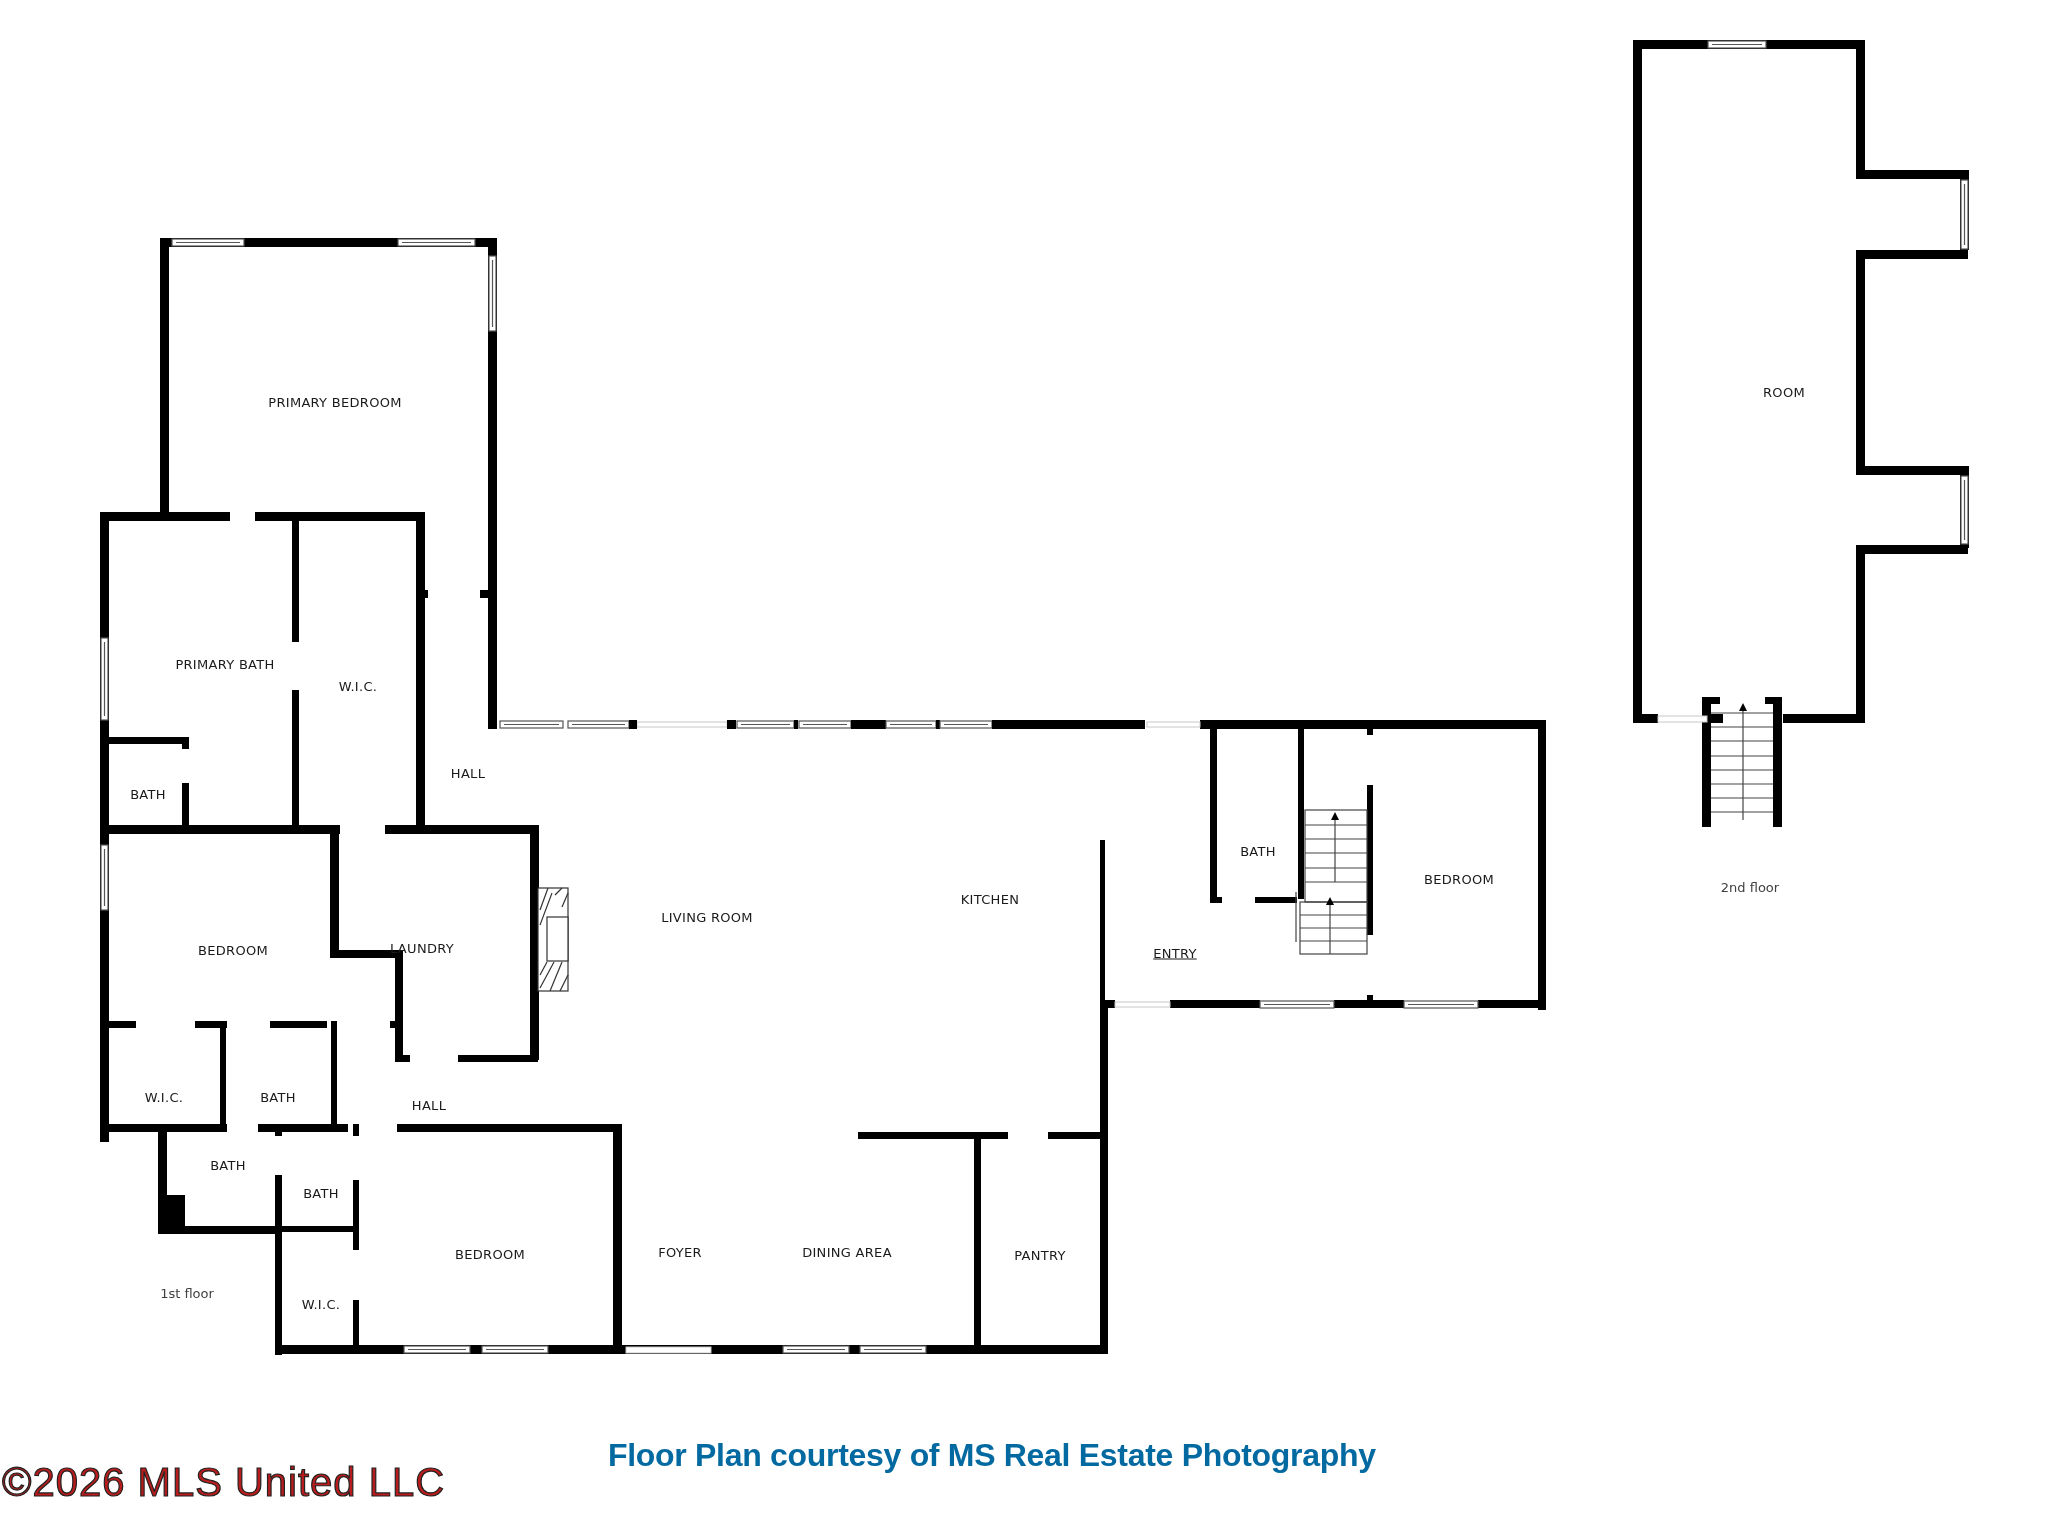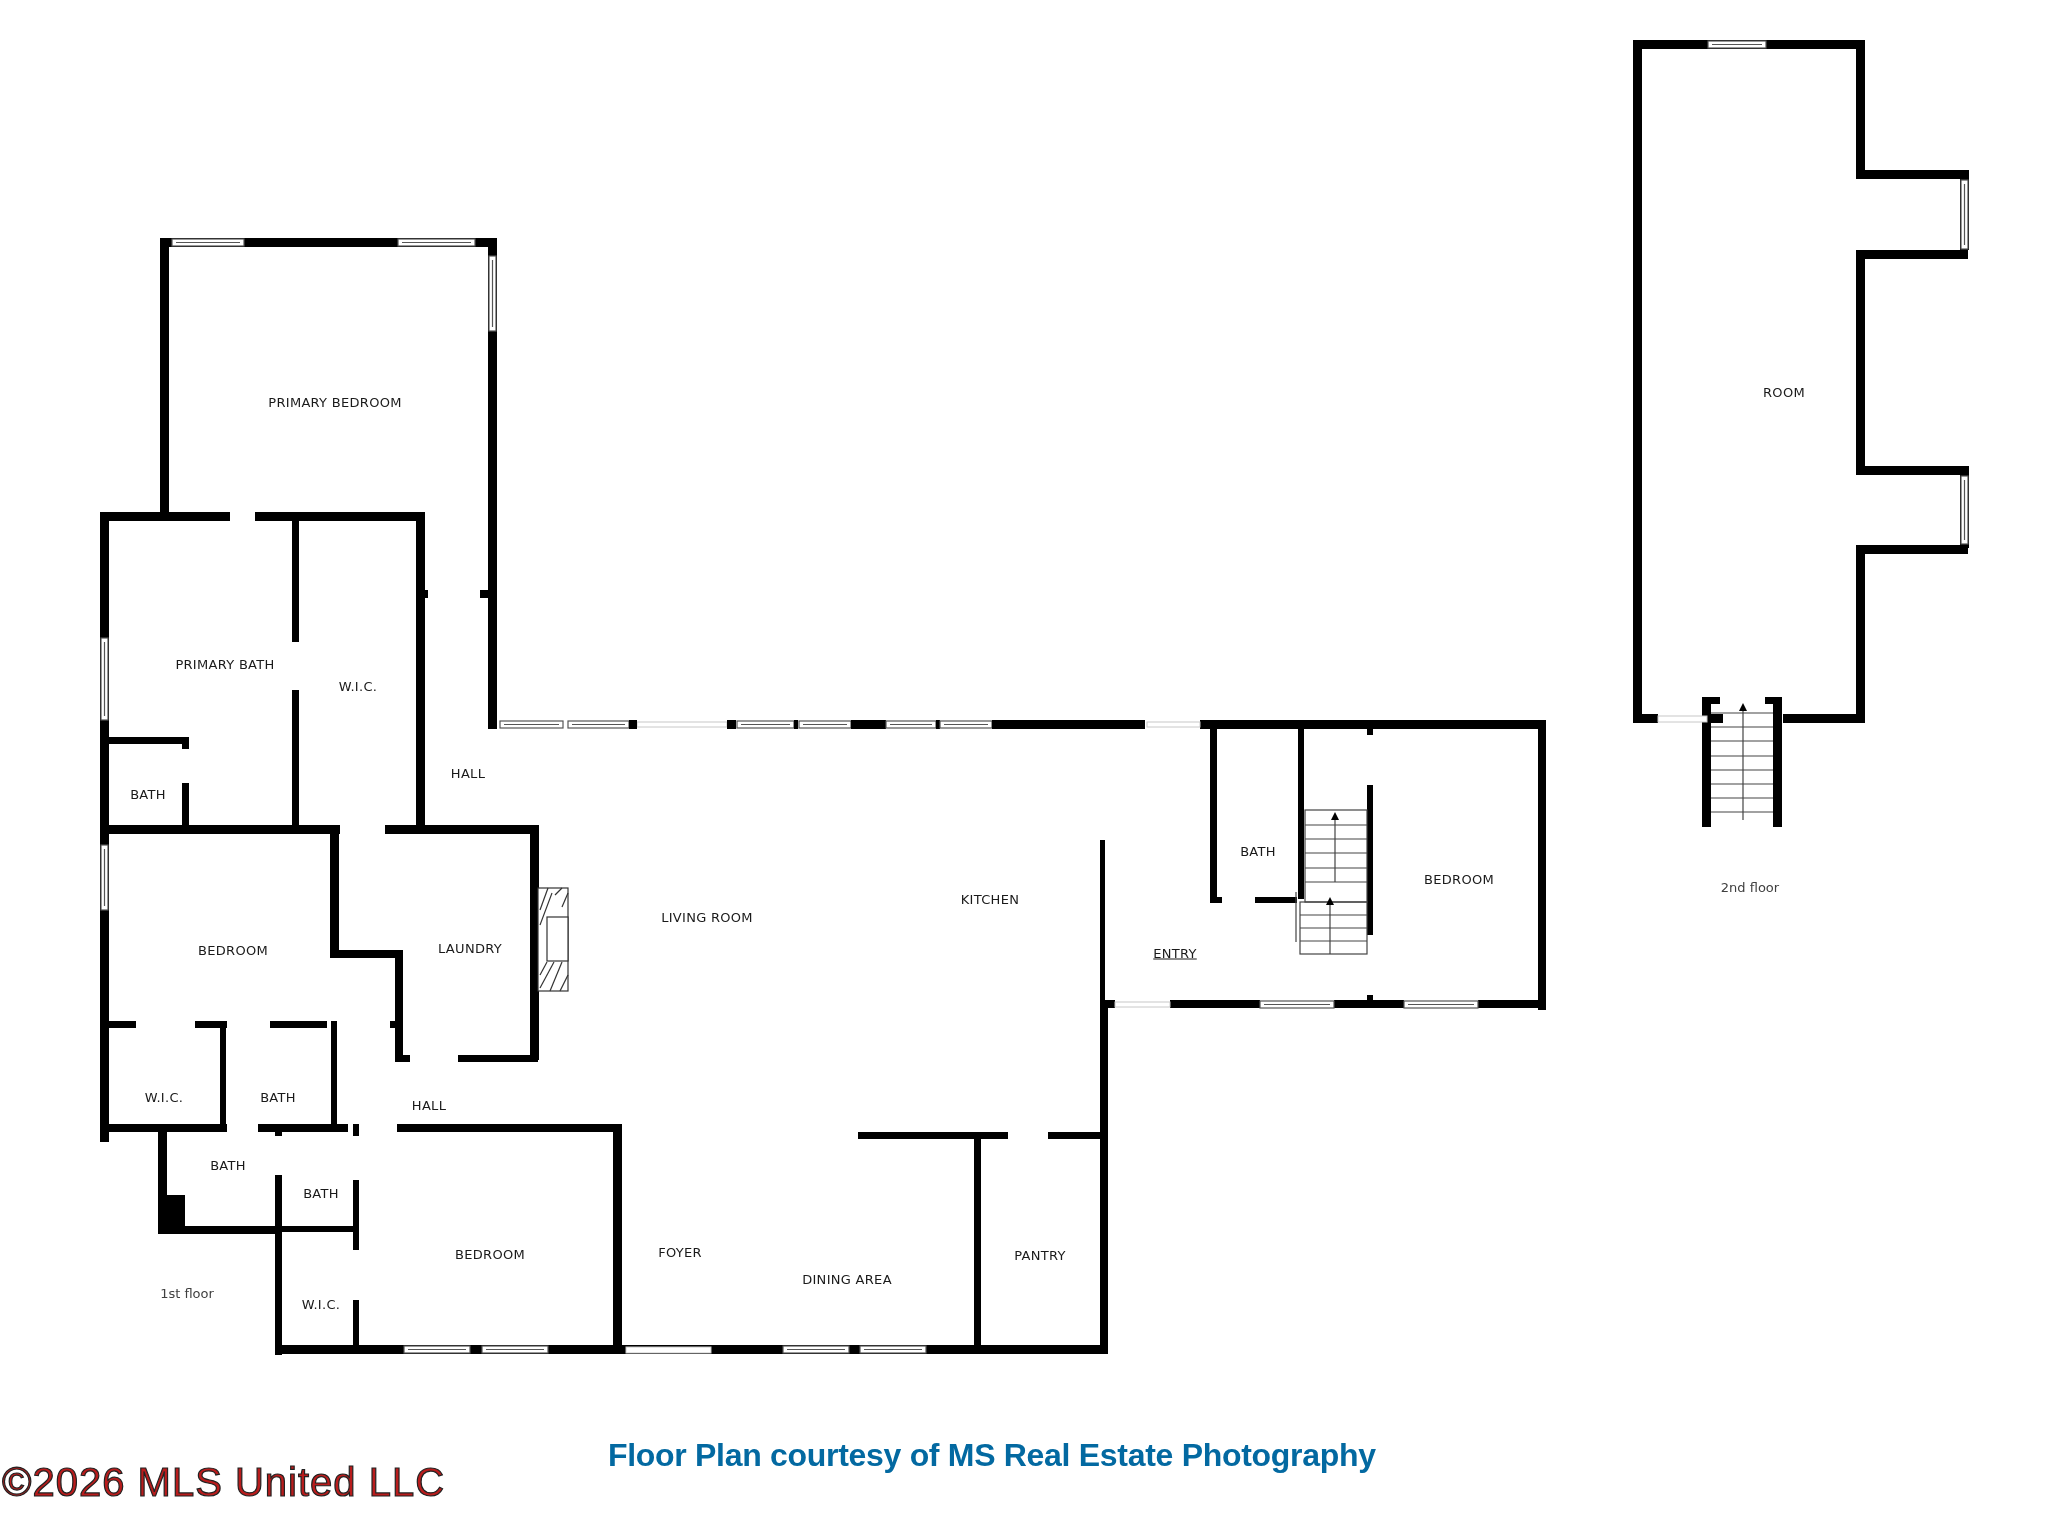--- a/index.html
+++ b/index.html
@@ -228,32 +228,32 @@
     <polygon points="1743,703 1739,711 1747,711" fill="#000"></polygon>
   </g>
 </svg>
 
 <div class="room-label" style="left:335px; top:402px;">PRIMARY BEDROOM</div>
 <div class="room-label" style="left:225px; top:664px;">PRIMARY BATH</div>
 <div class="room-label" style="left:358px; top:686px;">W.I.C.</div>
 <div class="room-label" style="left:148px; top:794px;">BATH</div>
 <div class="room-label" style="left:468px; top:773px;">HALL</div>
 <div class="room-label" style="left:233px; top:950px;">BEDROOM</div>
-<div class="room-label" style="left:470px; top:948px;">LAUNDRY</div>
+<div class="room-label" style="left:422px; top:948px;">LAUNDRY</div>
 <div class="room-label" style="left:164px; top:1097px;">W.I.C.</div>
 <div class="room-label" style="left:278px; top:1097px;">BATH</div>
 <div class="room-label" style="left:429px; top:1105px;">HALL</div>
 <div class="room-label" style="left:228px; top:1165px;">BATH</div>
 <div class="room-label" style="left:321px; top:1193px;">BATH</div>
 <div class="room-label" style="left:321px; top:1304px;">W.I.C.</div>
 <div class="room-label" style="left:490px; top:1254px;">BEDROOM</div>
 <div class="room-label" style="left:707px; top:917px;">LIVING ROOM</div>
 <div class="room-label" style="left:990px; top:899px;">KITCHEN</div>
 <div class="room-label" style="left:672px; top:1252px;margin-left:8px;">FOYER</div>
-<div class="room-label" style="left:847px; top:1252px;margin-top:27px;">DINING AREA</div>
+<div class="room-label" style="left:847px; top:1252px;">DINING AREA</div>
 <div class="room-label" style="left:1040px; top:1255px;">PANTRY</div>
 <div class="room-label" style="left:1175px; top:953px;text-decoration:underline;">ENTRY</div>
 <div class="room-label" style="left:1258px; top:851px;">BATH</div>
 <div class="room-label" style="left:1459px; top:879px;">BEDROOM</div>
 <div class="room-label" style="left:1784px; top:392px;">ROOM</div>
 
 <div class="floor-label" style="left:187px; top:1293px;">1st floor</div>
 <div class="floor-label" style="left:1750px; top:887px;">2nd floor</div>
 
 <div class="credit">Floor Plan courtesy of MS Real Estate Photography</div>

